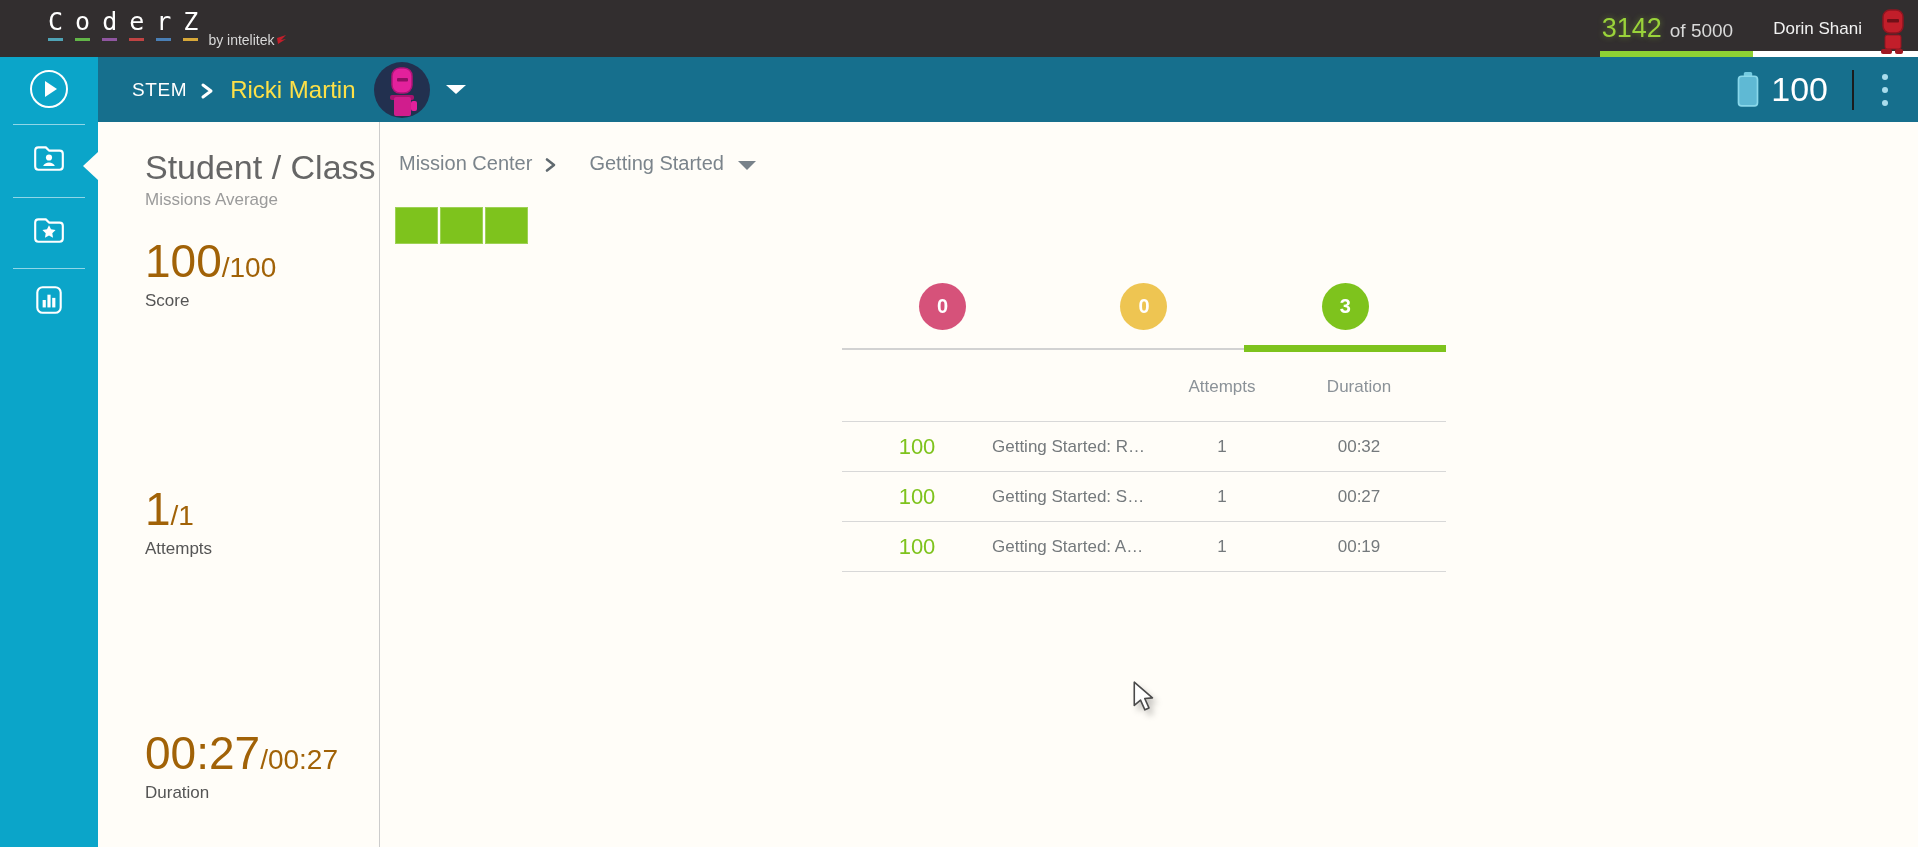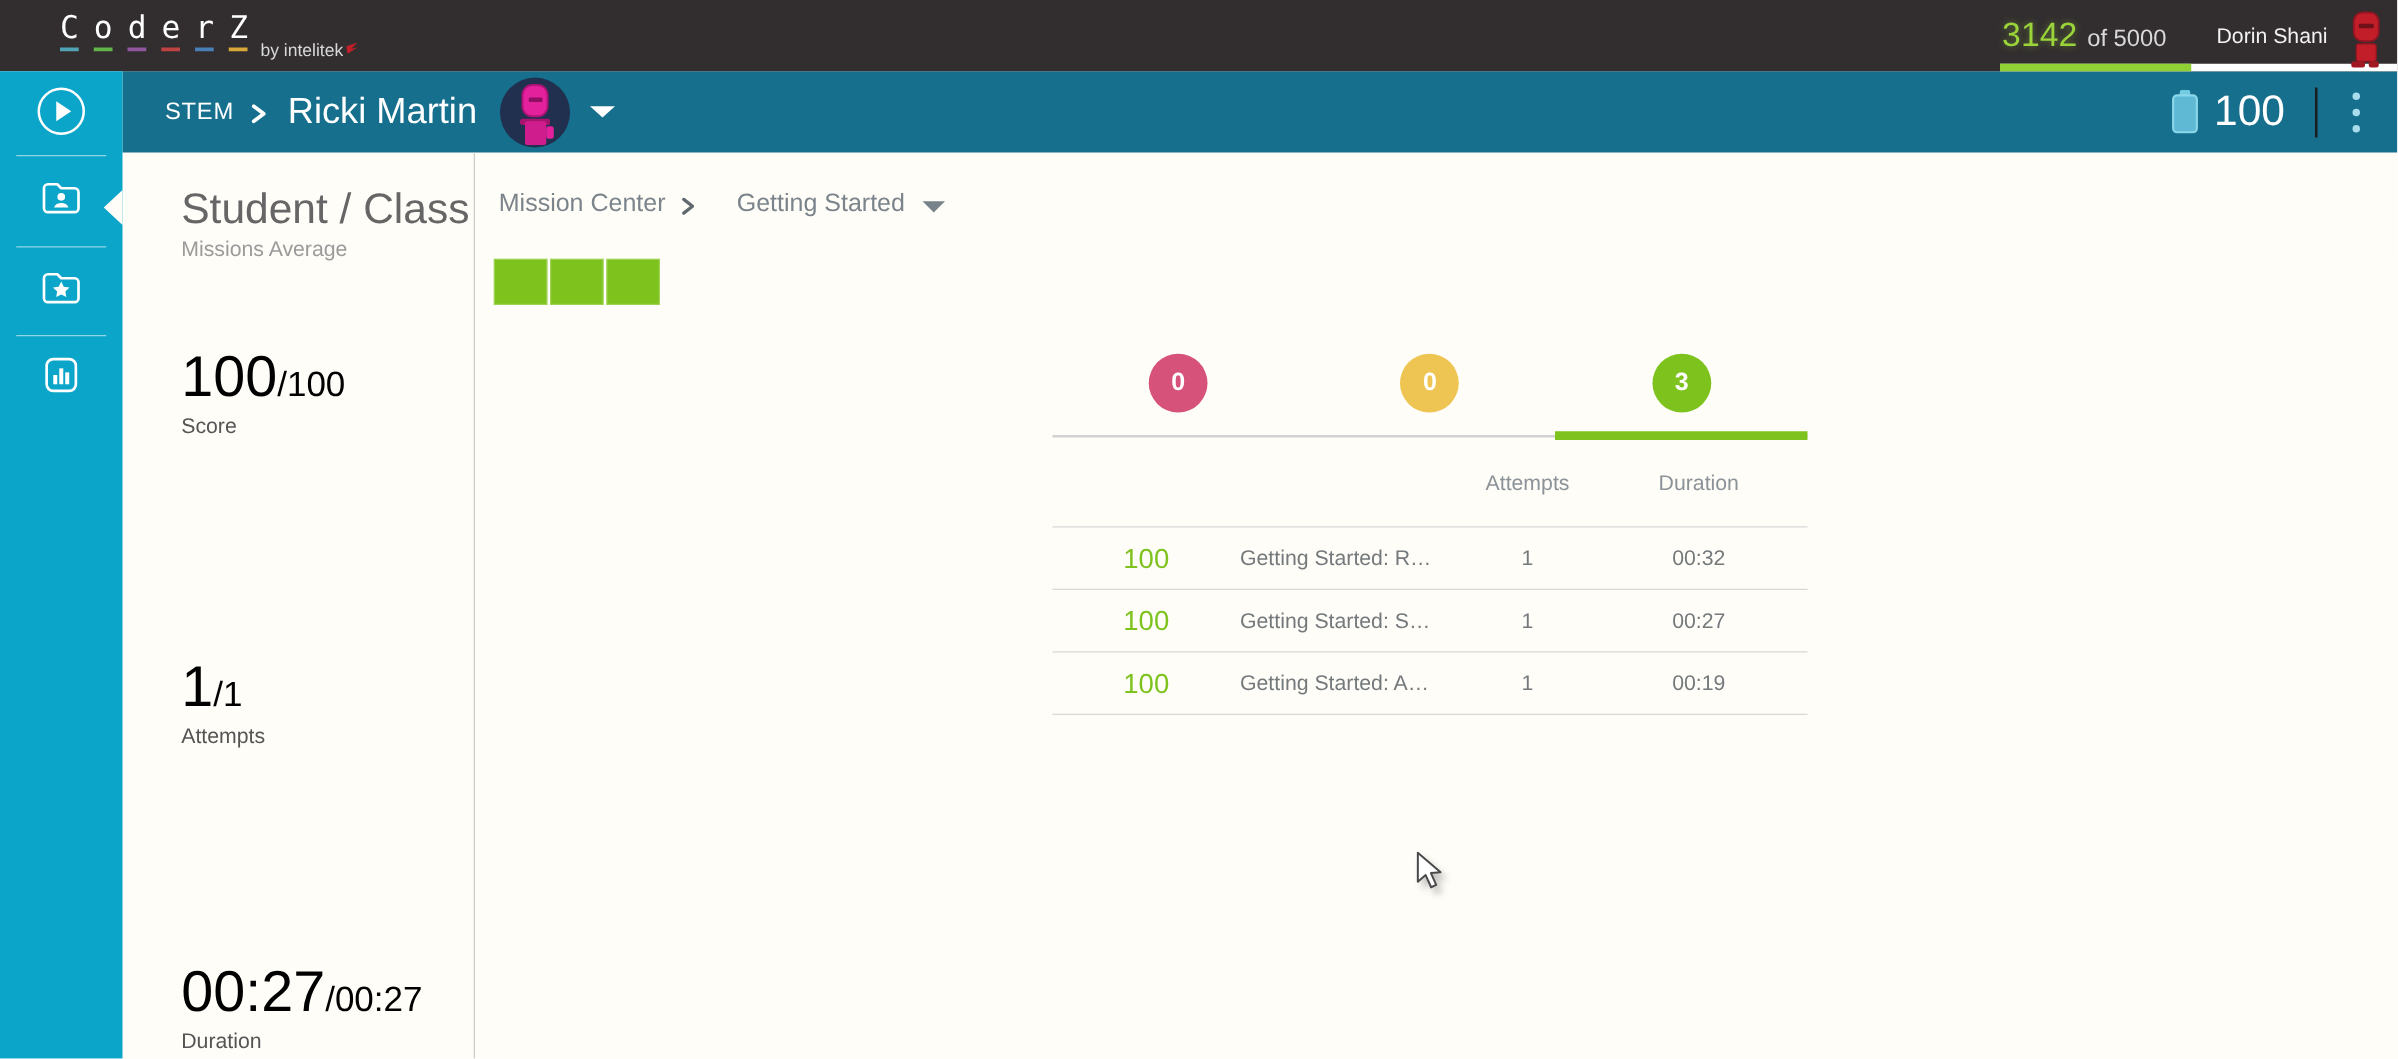--- a/index.html
+++ b/index.html
@@ -37,40 +37,40 @@
   .side-notch{position:absolute;right:0;top:95px;width:0;height:0;
     border-top:14px solid transparent;border-bottom:14px solid transparent;border-right:15px solid #fffdf8;}
 
   
   .main-col{flex:1;display:flex;flex-direction:column;background:#fffdf8;}
 
   
   .header{flex:0 0 65px;height:65px;background:#166f8d;display:flex;align-items:center;}
   .hdr-class{margin-left:34px;font-size:19px;color:#fff;letter-spacing:.6px;cursor:pointer;}
   .hdr-chev{margin:2px 16px 0 13px;}
-  .hdr-student{font-size:29px;color:#ffffff;cursor:pointer;}
+  .hdr-student{font-size:24px;color:#fde047;cursor:pointer;}
   .hdr-avatar{width:56px;height:56px;border-radius:50%;background:#22304f;margin-left:18px;overflow:hidden;
     display:flex;align-items:center;justify-content:center;cursor:pointer;}
   .hdr-caret{margin-left:16px;width:0;height:0;border-left:10px solid transparent;border-right:10px solid transparent;
     border-top:9px solid #fff;cursor:pointer;}
   .hdr-right{margin-left:auto;display:flex;align-items:center;margin-right:26px;}
   .battery-val{color:#fff;font-size:34px;margin-left:10px;}
   .hdr-divider{width:2px;height:40px;background:#1a1c1e;margin:0 24px;}
   .kebab{display:flex;flex-direction:column;gap:7px;cursor:pointer;padding:4px;}
   .kebab i{width:6px;height:6px;border-radius:50%;background:#a9dcec;}
 
   
   .content{display:flex;flex:1;position:relative;}
   .stats{flex:0 0 281px;width:281px;position:relative;}
   .stats-head{position:absolute;left:47px;top:26px;}
   .stats-title{font-size:34px;color:#666;}
   .stats-sub{font-size:17px;color:#9b9b9b;margin-top:3px;}
   .metric{position:absolute;left:47px;}
   .m-score{top:116px}.m-attempts{top:364px}.m-duration{top:608px}
-  .metric-num{color:#000000;line-height:1;white-space:nowrap;margin-top:40px;}
+  .metric-num{color:#a16207;line-height:1;white-space:nowrap;}
   .metric-num .big{font-size:46px;}
   .metric-num .small{font-size:28px;}
   .metric-label{font-size:17px;color:#555;margin-top:7px;}
   .vdiv{flex:0 0 1px;width:1px;background:#ccc;}
 
   .mainarea{flex:1;position:relative;}
   .crumb{position:absolute;left:19px;top:30px;display:flex;align-items:center;font-size:20px;color:#7b848b;}
   .crumb .crumb-link{cursor:pointer;}
   .crumb-chev{margin:2px 32px 0 12px;}
   .crumb-caret{margin-left:14px;margin-top:3px;width:0;height:0;

